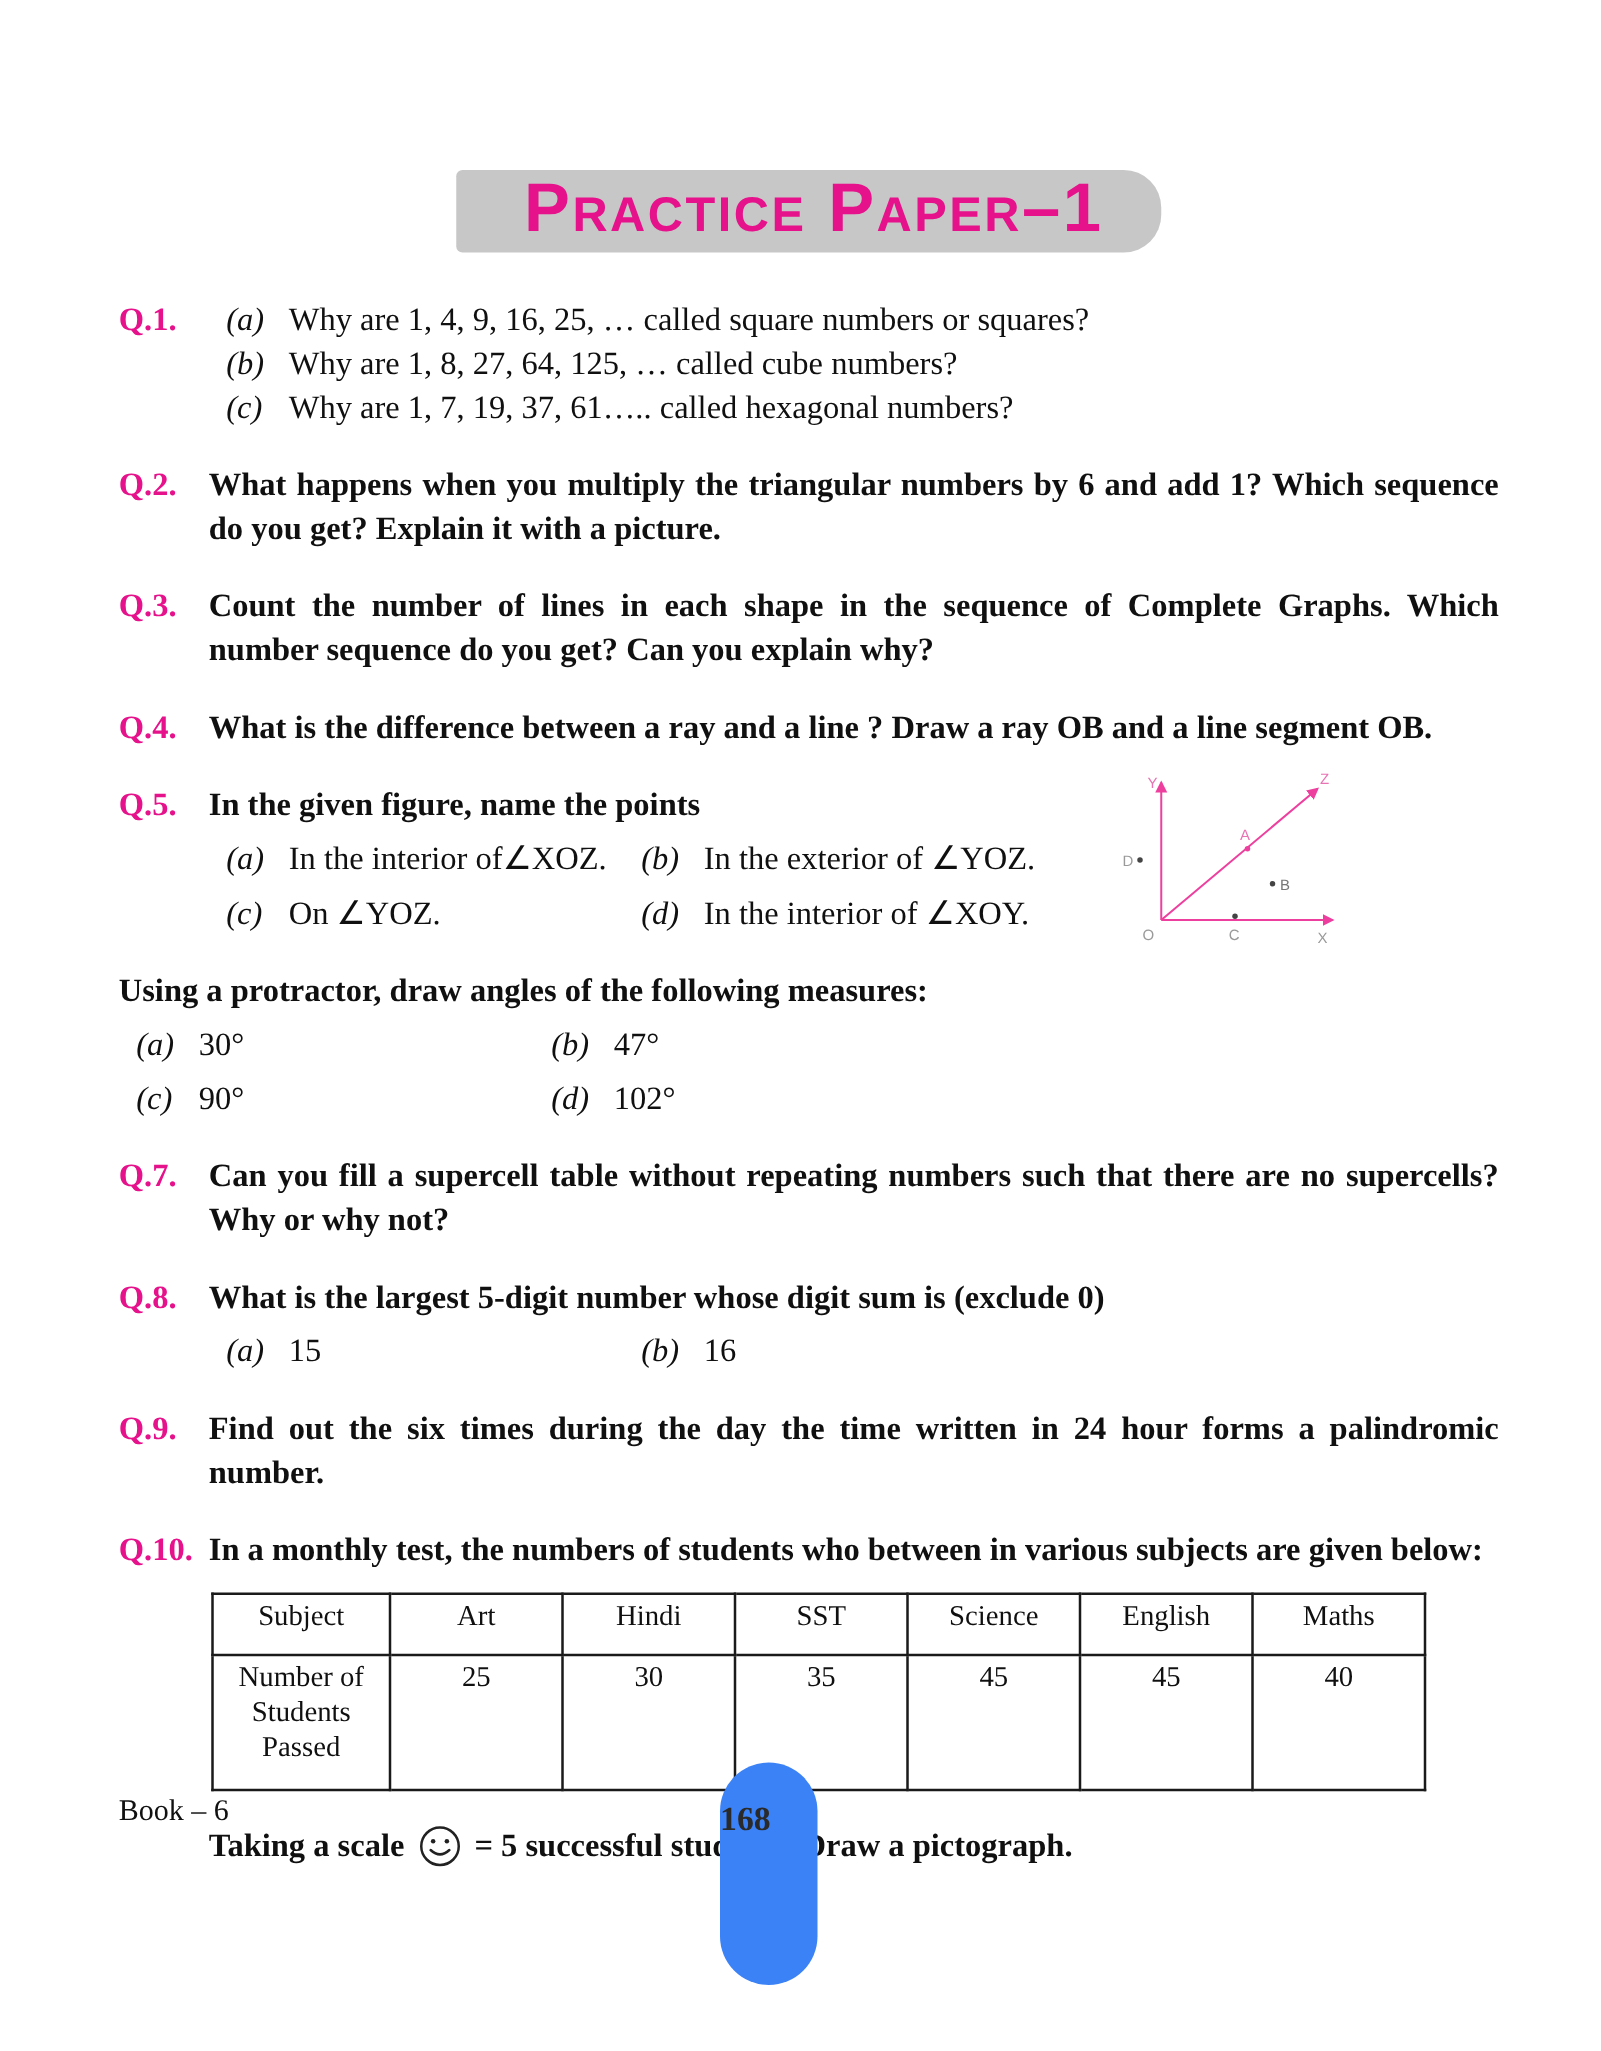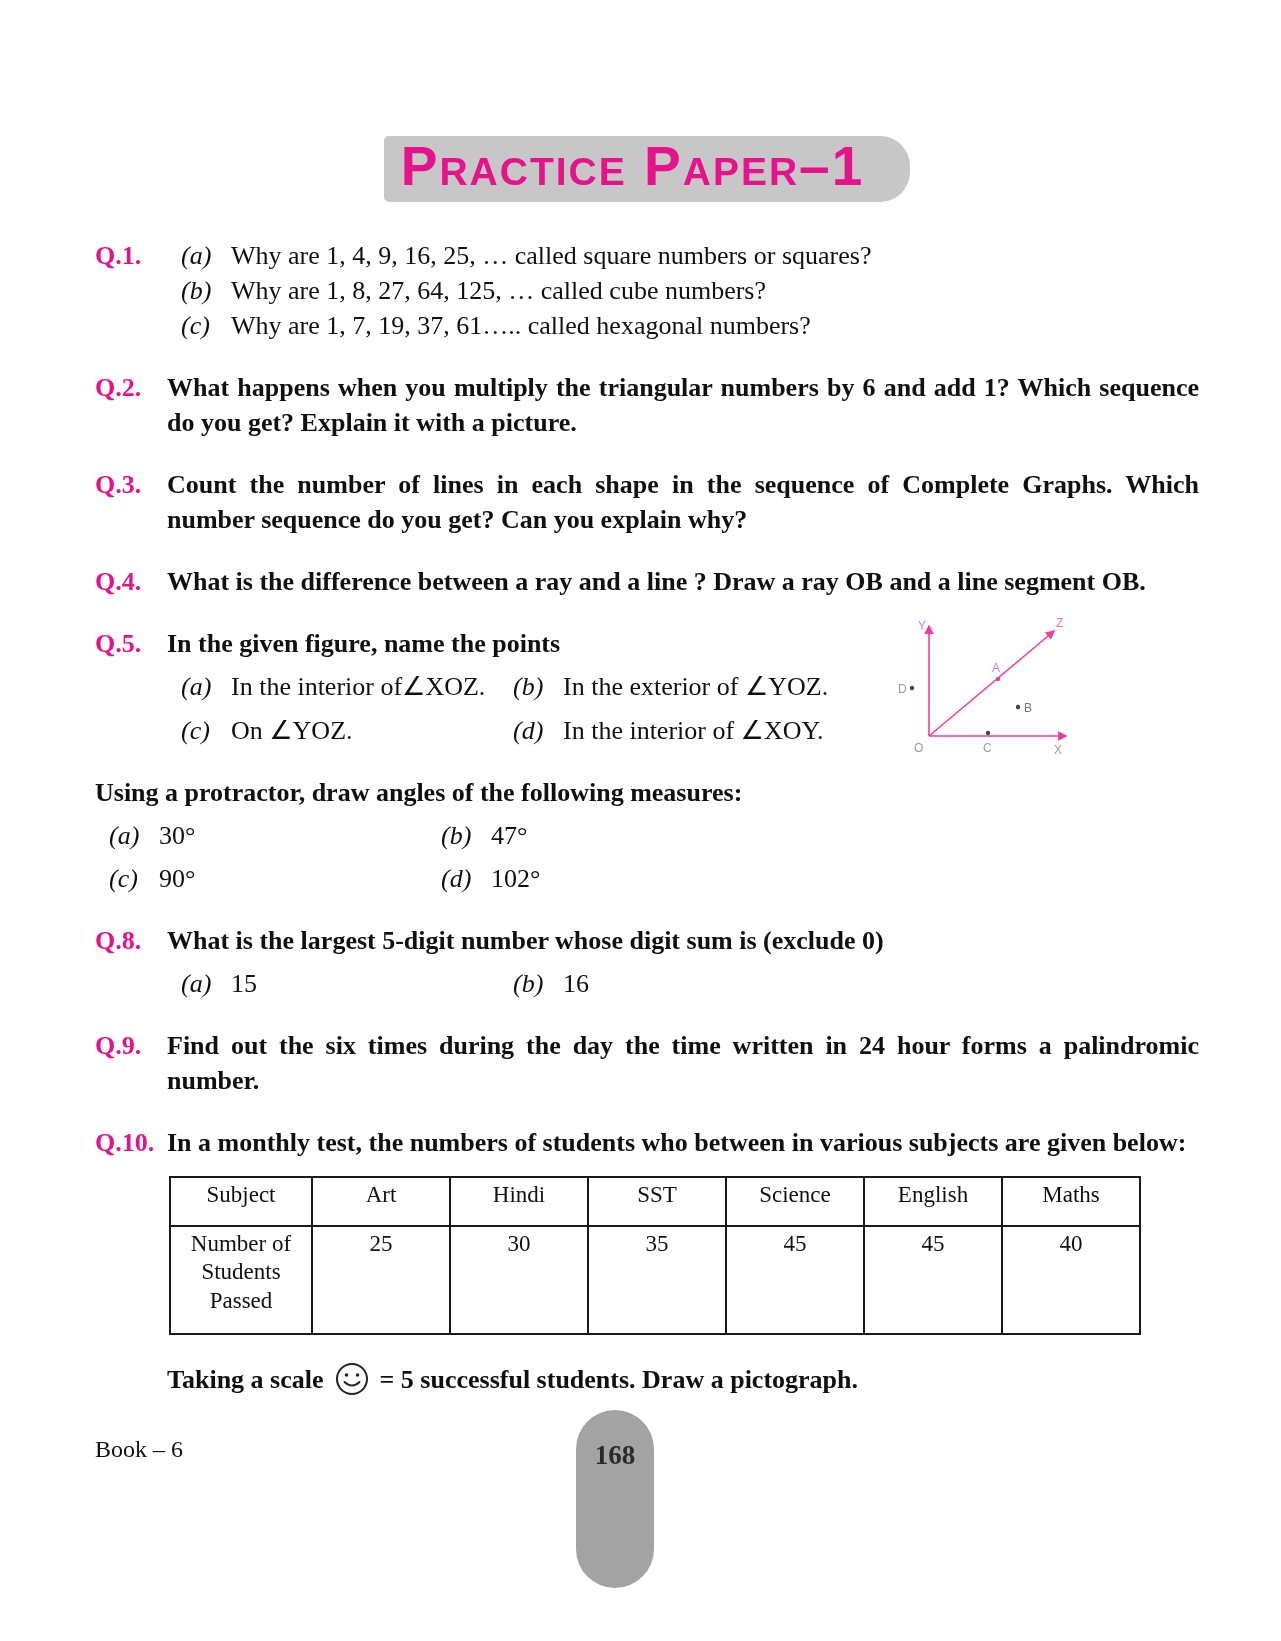--- a/index.html
+++ b/index.html
@@ -14,21 +14,21 @@
   .title-wrap { text-align:center; margin-bottom:36px; }
   .title {
     display:inline-block;
     background:#c7c7c7;
     color:#e6128c;
     font-family:"Liberation Sans", sans-serif;
     font-variant:small-caps;
     font-weight:bold;
     font-size:55px;
     line-height:1.12;
-    padding:0 46px 4px 17px;
+    padding:0 46px 4px 54px;
     border-radius:5px 30px 30px 5px;
     letter-spacing:2px;
   }
 
   
   .q { display:flex; margin-bottom:27px; font-size:26px; line-height:1.35; }
   .qnum {
     color:#e6128c; font-weight:bold; flex-shrink:0; width:72px;
   }
   .qbody { flex:1; }
@@ -66,21 +66,21 @@
     display:flex; align-items:center; gap:10px;
   }
   .smiley { width:36px; height:36px; flex-shrink:0; }
 
   
   .footer-left {
     position:absolute; left:95px; top:1436px; font-size:24px; color:#111;
   }
   .page-pill {
     position:absolute; left:576px; top:1410px; width:78px; height:178px;
-    background:#a3a3a3; border-radius:40px; text-align:center;
+    background:#3b82f6; border-radius:40px; text-align:left;
   }
   .page-num { font-weight:bold; font-size:27px; color:#2a2a2a; padding-top:30px; }
 
   .fig-label { font-family:"Liberation Sans", sans-serif; font-size:12px; }
 </style>
 </head>
 <body>
 
 <div class="page">
 
@@ -194,20 +194,24 @@
           <span>90°</span>
         </span>
         <span class="col-b">
           <span class="plabel">(d)</span>
           <span>102°</span>
         </span>
       </div>
     </div>
   </div>
 
+  <div class="q">
+    <span class="qnum">Q.7.</span>
+    <div class="qbody bold just">Can you fill a supercell table without repeating numbers such that there are no supercells? Why or why not?</div>
+  </div>
 
   <div class="q">
     <span class="qnum">Q.8.</span>
     <div class="qbody">
       <div class="bold">What is the largest 5-digit number whose digit sum is (exclude 0)</div>
       <div class="two-col sub-gap">
         <span class="col-a">
           <span class="plabel">(a)</span>
           <span>15</span>
         </span>

